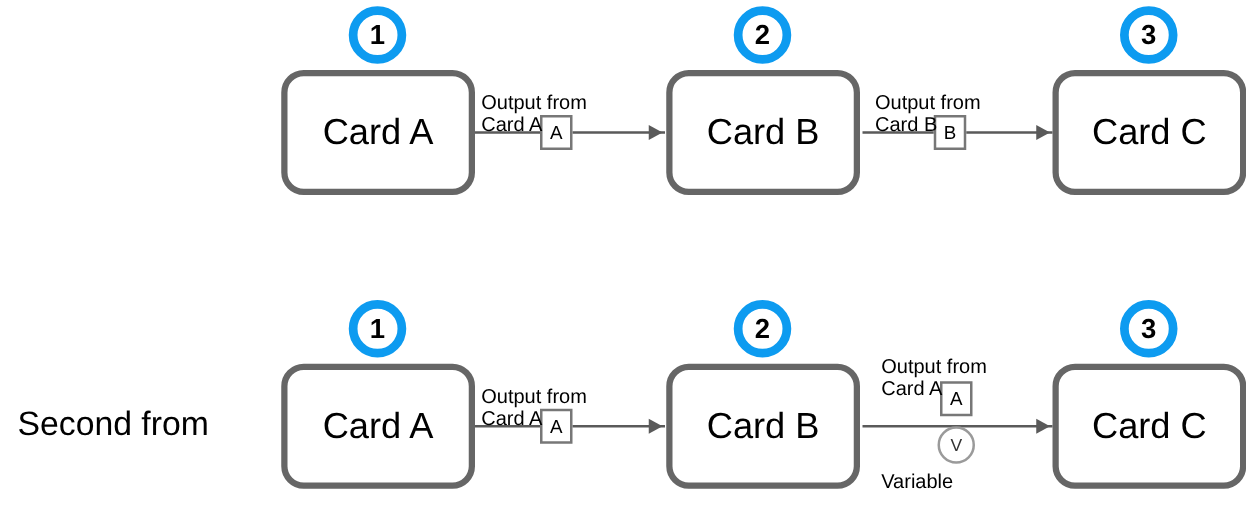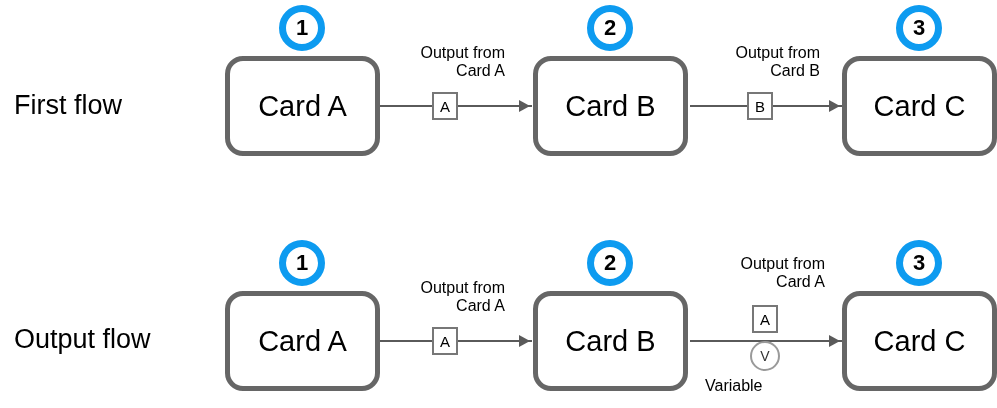--- a/index.html
+++ b/index.html
@@ -125,40 +125,40 @@
     color: #333333;
     line-height: 1;
   }
 
   
   .edge-caption {
     position: absolute;
     font-size: 16px;
     color: #000000;
     line-height: 1.15;
-    text-align: right;
+    text-align: left;
     white-space: pre-line;
     z-index: 5;
+    margin-top: 30px;
   }
   .var-caption {
     position: absolute;
     font-size: 16px;
     color: #000000;
     line-height: 1;
     text-align: left;
     white-space: nowrap;
     z-index: 5;
   }
 </style>
 </head>
 <body>
 
 <div id="canvas">
 
-  <div class="row-label" style="left:14px; top:92px;">First flow</div>
 
   <div class="connector-line" style="left:380px; top:105px; width:152px;"></div>
   <div class="connector-arrow" style="left:519px; top:100px;"></div>
   <div class="edge-caption" style="left:385px; top:44px; width:120px;">Output from
 Card A</div>
   <div class="port-box" style="left:432px; top:92px;">
     <span class="port-box-label">A</span>
   </div>
 
   <div class="connector-line" style="left:690px; top:105px; width:152px;"></div>
@@ -183,21 +183,21 @@
     <span class="step-badge-num">2</span>
   </div>
 
   <div class="card" style="left:842px; top:56px;">
     <span class="card-title">Card C</span>
   </div>
   <div class="step-badge" style="left:896px; top:5px;">
     <span class="step-badge-num">3</span>
   </div>
 
-  <div class="row-label" style="left:14px; top:326px;">Output flow</div>
+  <div class="row-label" style="left:14px; top:326px;">Second from</div>
 
   <div class="connector-line" style="left:380px; top:340px; width:152px;"></div>
   <div class="connector-arrow" style="left:519px; top:335px;"></div>
   <div class="edge-caption" style="left:385px; top:279px; width:120px;">Output from
 Card A</div>
   <div class="port-box" style="left:432px; top:327px;">
     <span class="port-box-label">A</span>
   </div>
 
   <div class="connector-line" style="left:690px; top:340px; width:152px;"></div>

